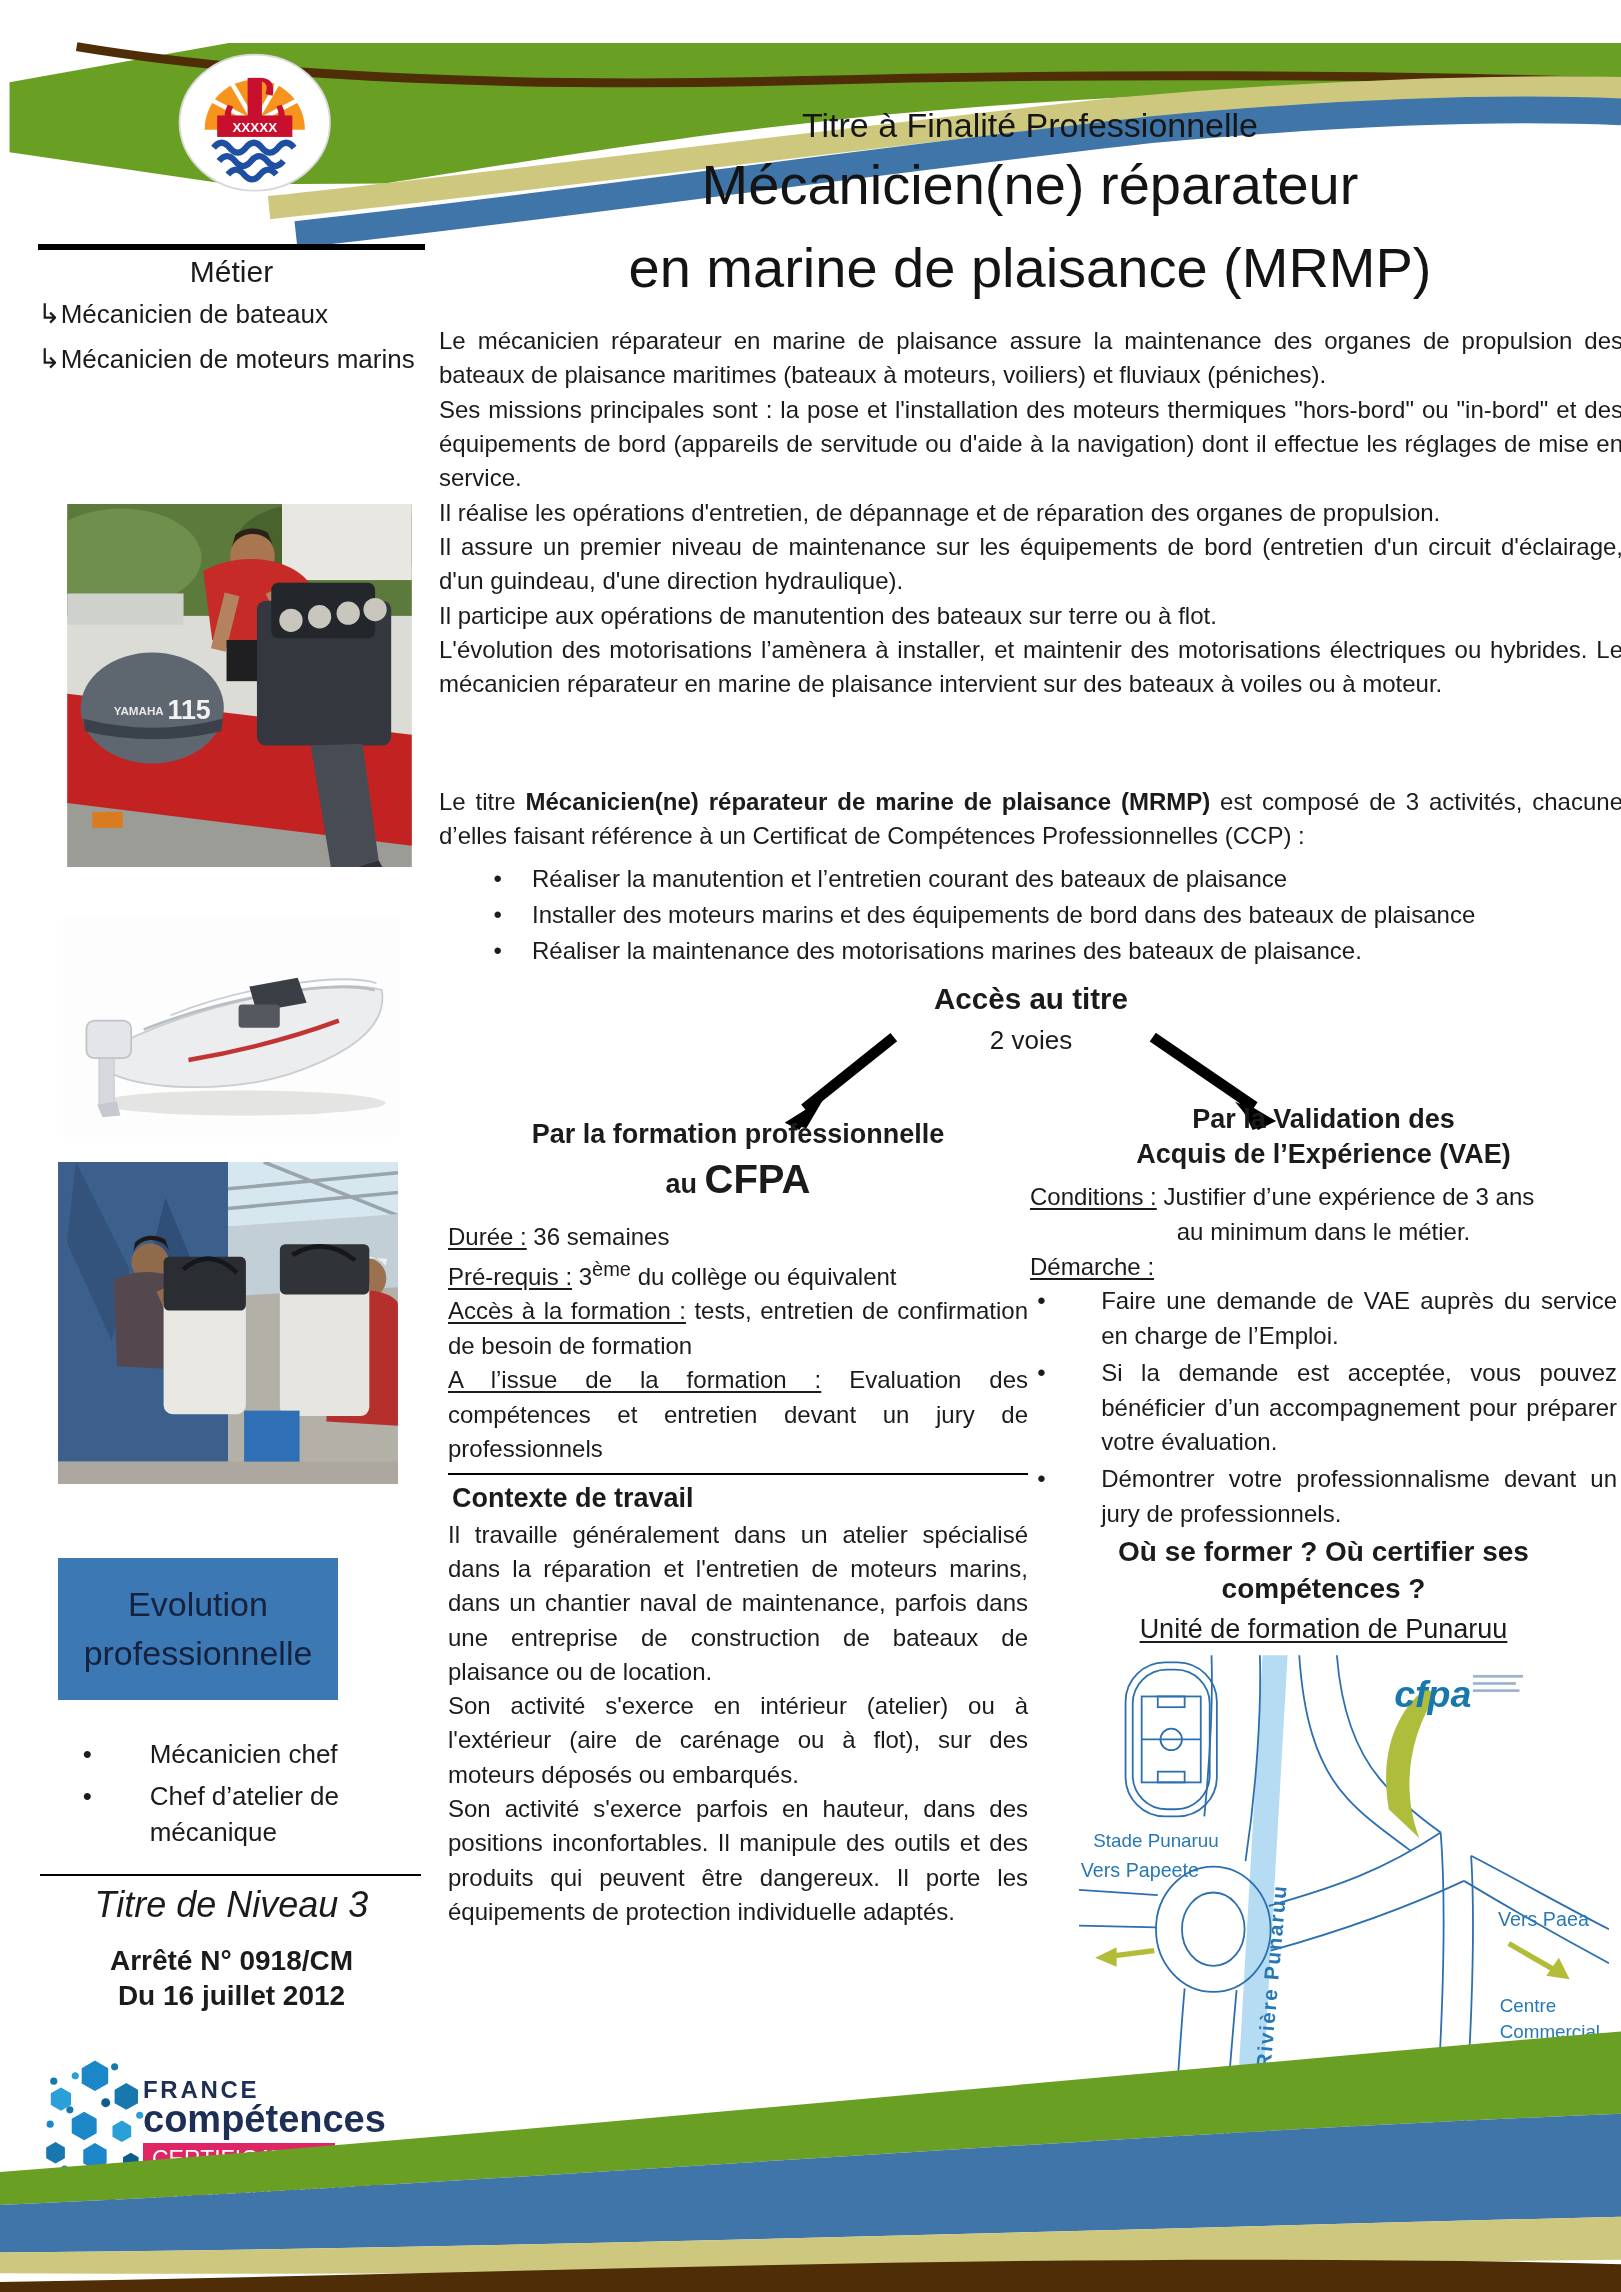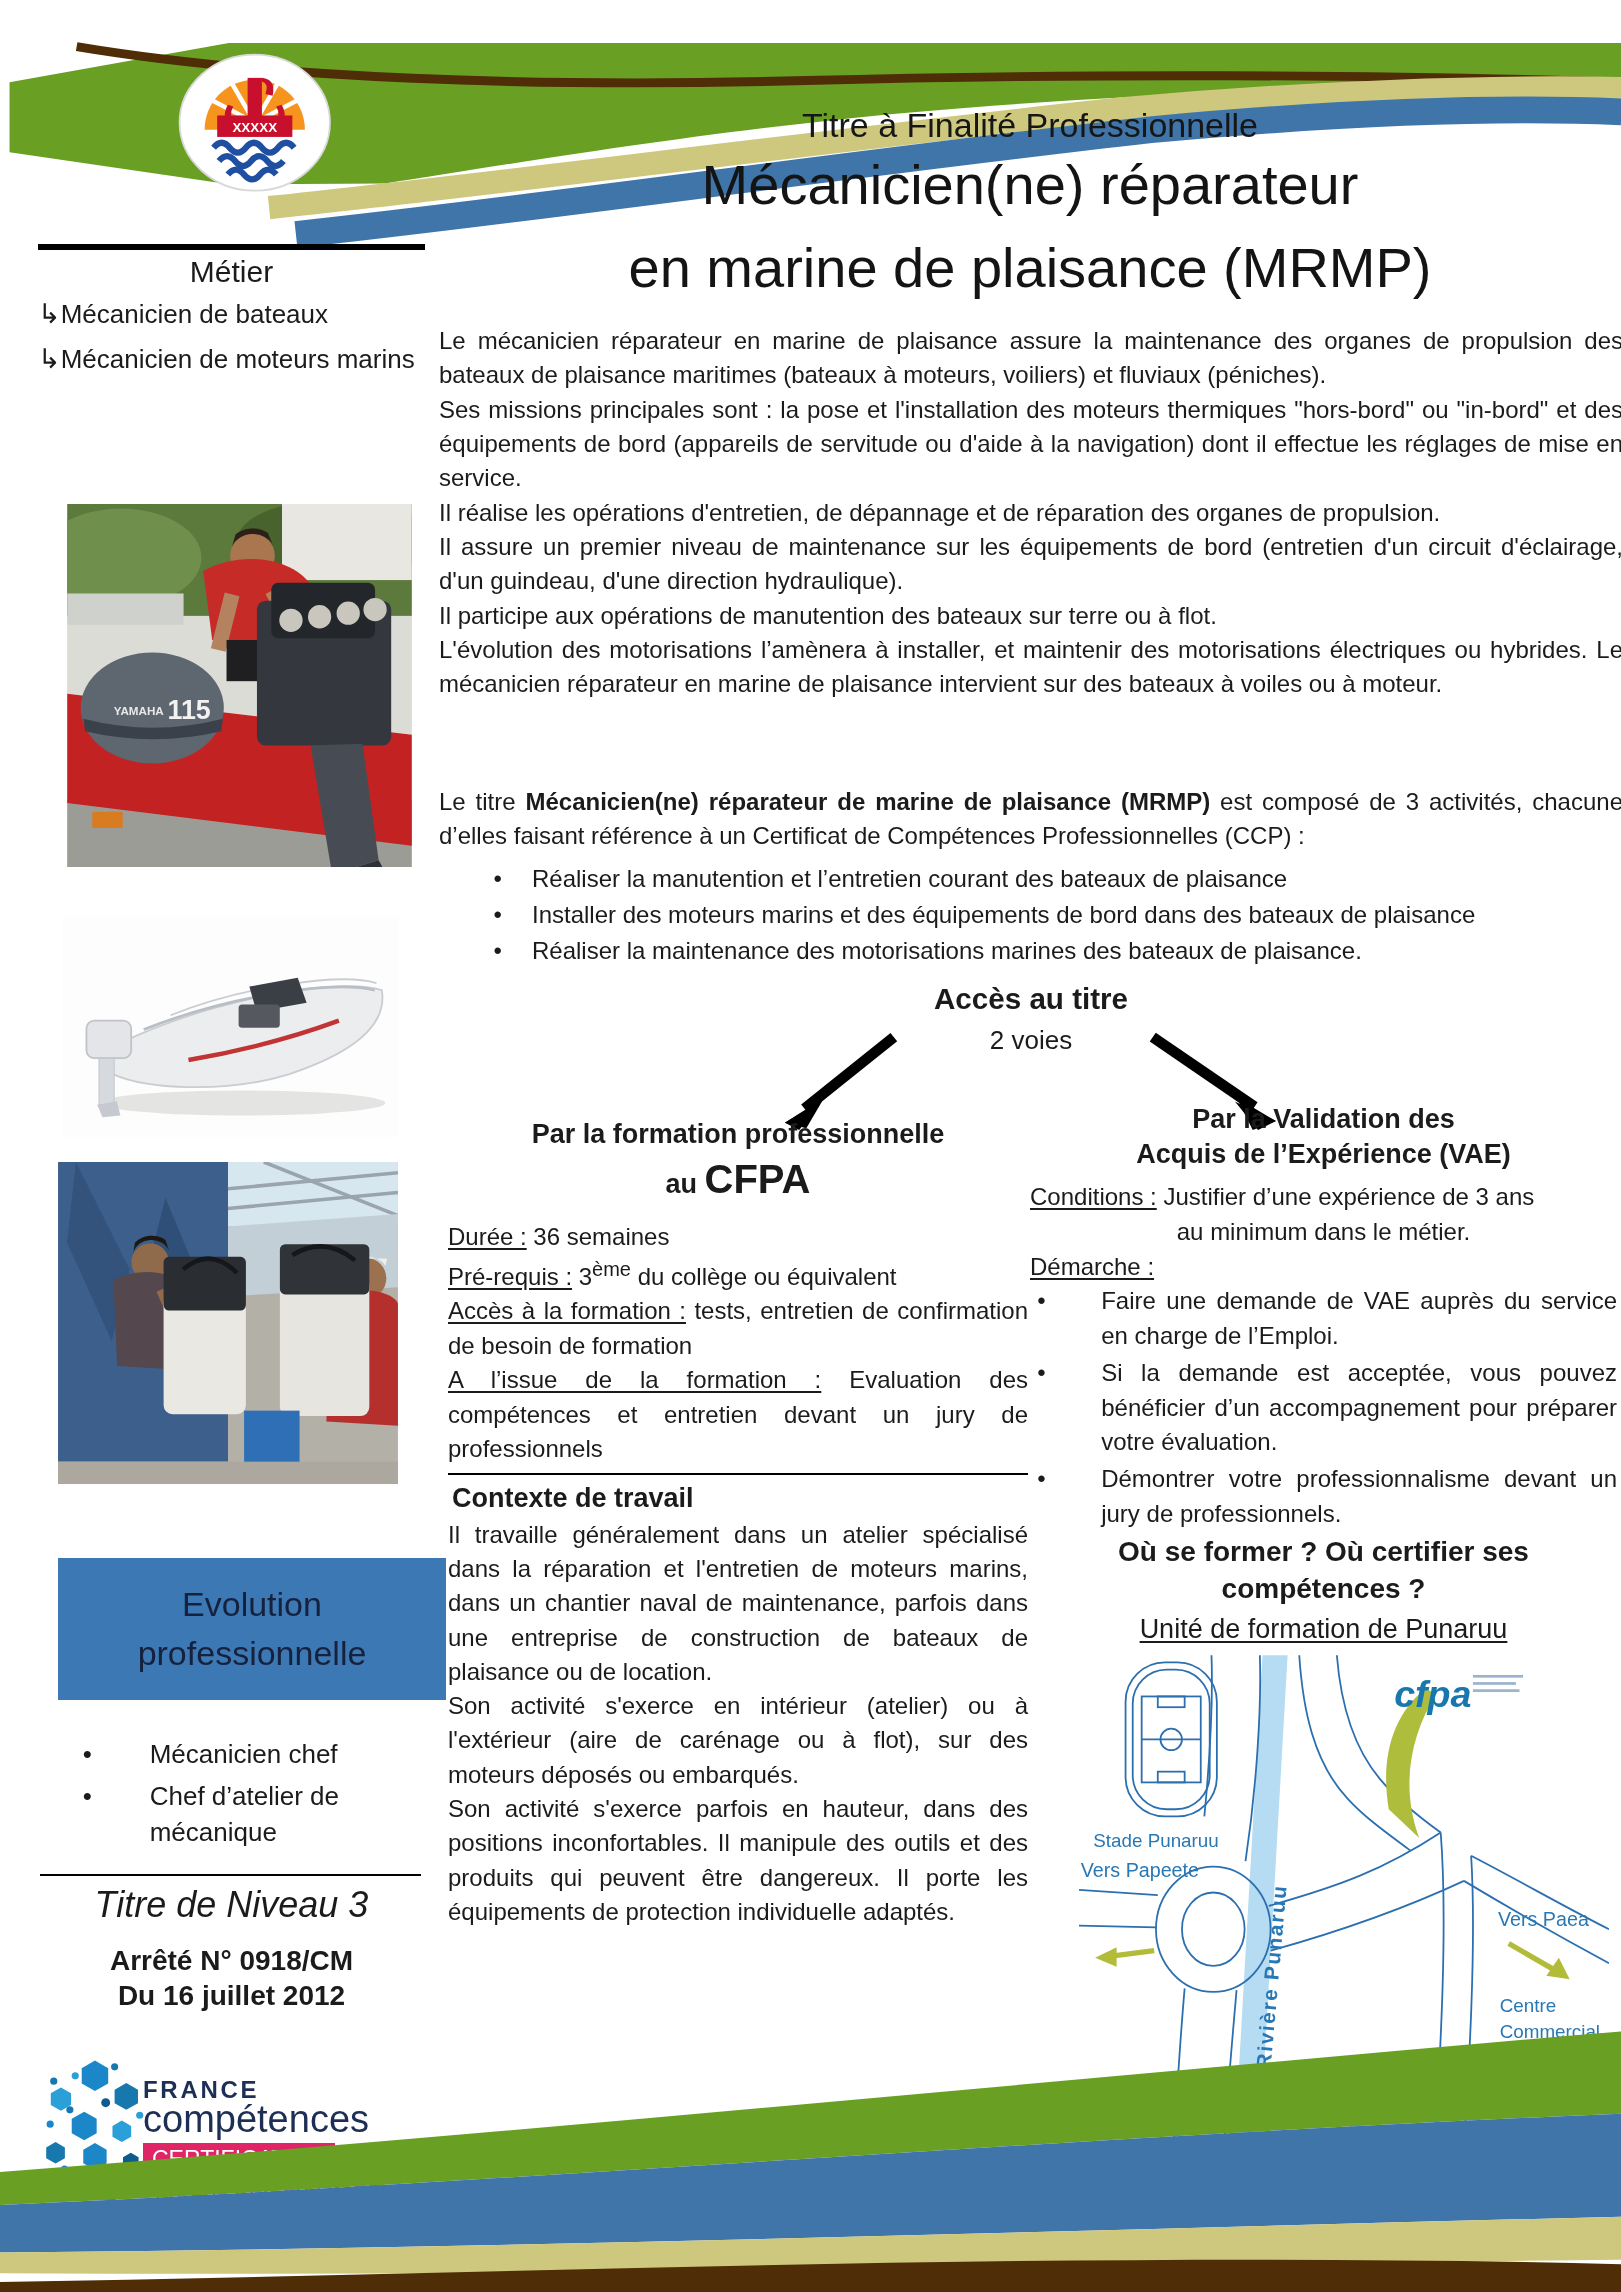--- a/index.html
+++ b/index.html
@@ -17,35 +17,35 @@
   .kicker{left:448px;top:106px;width:1164px;font-size:34px;color:#161616;}
   .title1{left:448px;top:152px;width:1164px;font-size:56px;color:#141414;}
   .title2{left:448px;top:235px;width:1164px;font-size:56px;color:#141414;}
 
   
   .metier{left:38px;top:244px;width:387px;border-top:6.3px solid #000;padding-top:5.4px;}
   .metier h2{margin:0;font-size:30px;font-weight:400;text-align:center;}
   .metier .item{font-size:26px;line-height:1.38;text-align:justify;margin-top:7px;}
   .hook{font-size:27px;}
   .photo{background:#eee;overflow:hidden;}
-  .evo-box{left:58px;top:1558px;width:388px;height:142px;background:#3C79B4;
+  .evo-box{left:58px;top:1558px;width:280px;height:142px;background:#3C79B4;
     display:flex;flex-direction:column;justify-content:center;align-items:center;
     font-size:34px;color:#16213E;line-height:1.45;}
   .evo-bullets{left:72px;top:1736px;width:331px;font-size:26px;line-height:1.4;}
   .evo-bullets .row{display:flex;margin-bottom:5.4px;}
   .evo-bullets .dot{width:67px;flex:none;text-align:left;padding-left:10.7px;}
   .side-divider{left:40px;top:1874px;width:381px;border-top:2.7px solid #000;}
   .niveau{left:38px;top:1884px;width:387px;font-size:36px;font-style:italic;font-weight:normal;text-align:center;}
   .arrete{left:38px;top:1943px;width:387px;font-size:28px;font-weight:bold;text-align:center;line-height:1.25;}
 
   
   .fc{left:43px;top:2056px;width:376px;height:152px;}
   .fc-text{position:absolute;left:100px;top:19.7px;}
   .fc-france{font-size:24px;font-weight:bold;letter-spacing:2.7px;color:#1E2F55;}
-  .fc-comp{font-size:38px;font-weight:normal;color:#1E2F55;margin-top:-3.6px;line-height:1.0;}
+  .fc-comp{font-size:38px;font-weight:bold;color:#1E2F55;margin-top:-3.6px;line-height:1.0;}
   .fc-cert{display:inline-block;background:#E02566;color:#fff;font-size:23px;padding:2.7px 9px 3.6px 9px;margin-top:5.4px;}
   .fc-rncp{font-size:24px;color:#C73E93;margin-top:3.6px;padding-left:12.5px;}
 
   
   .intro{left:439px;top:324px;width:1184px;font-size:24px;line-height:1.43;}
   .intro p{margin:0;}
   .titreccp{left:439px;top:785px;width:1184px;font-size:24px;line-height:1.43;}
   .ccp-bullets{left:439px;top:865px;width:1184px;font-size:24px;}
   .ccp-bullets .row{display:flex;margin-bottom:8px;}
   .ccp-bullets .dot{width:63px;flex:none;text-align:right;padding-right:30px;}

